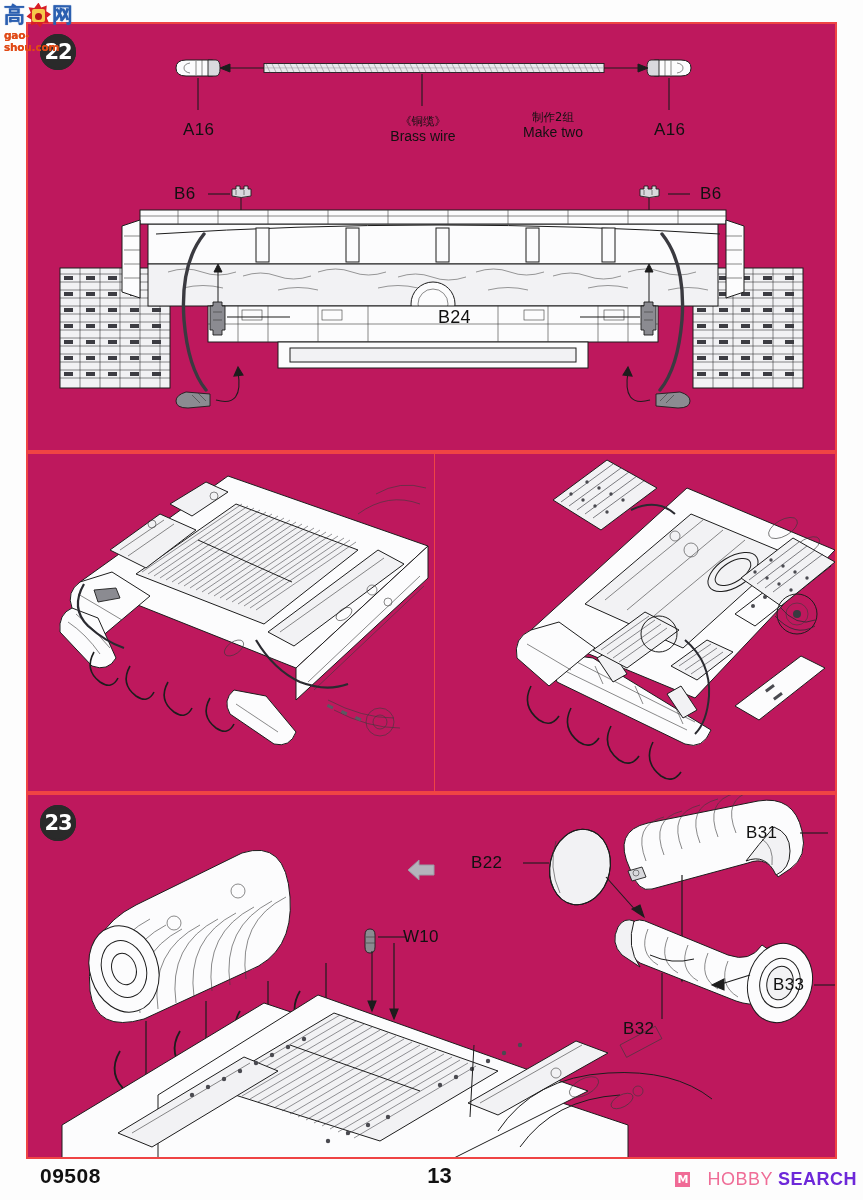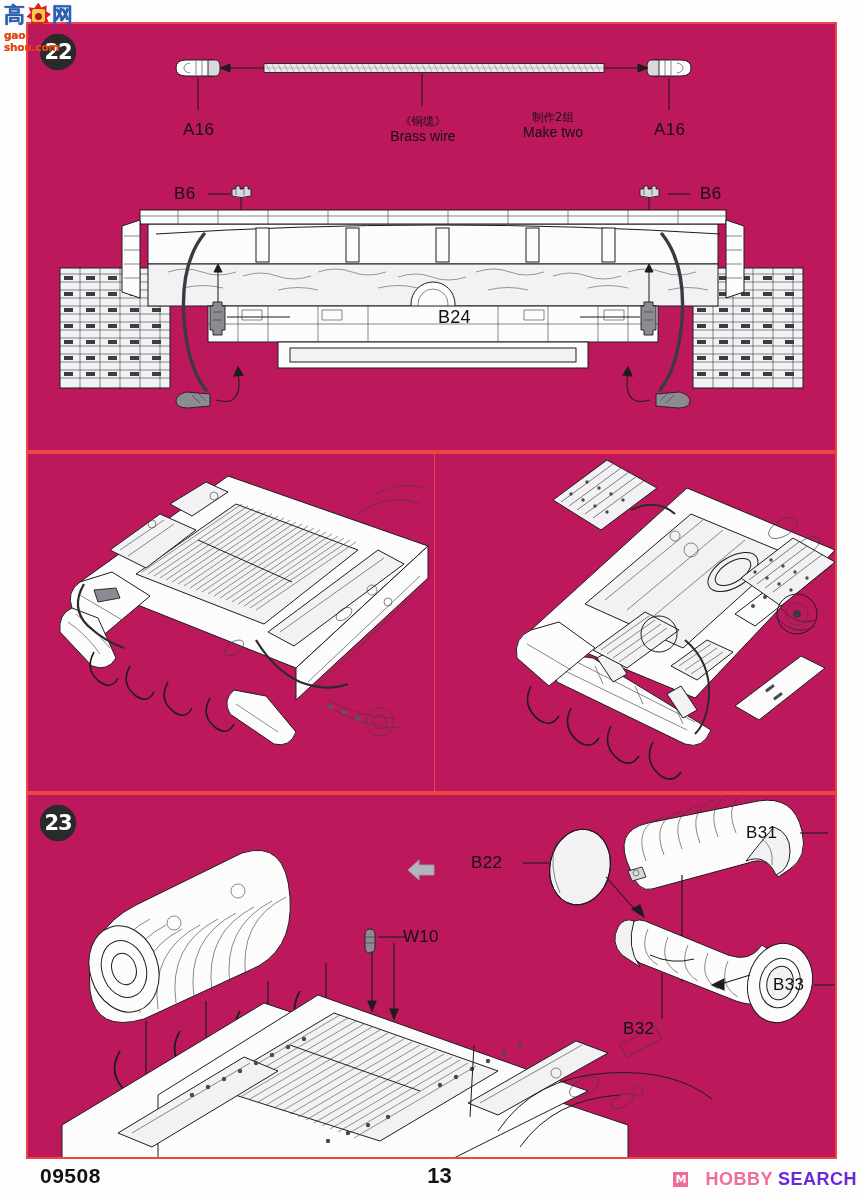--- a/index.html
+++ b/index.html
@@ -125,21 +125,21 @@
     display: flex; align-items: center; gap: 5px;
   }
   #hs-icon {
     width: 15px; height: 15px;
     background: #f06a96;
     display:flex; align-items:center; justify-content:center;
     color: #fff; font-size: 11px; font-weight: bold;
     font-family: "DejaVu Sans", sans-serif;
   }
   #hs-hobby {
-    color: #ef6d97; font-size: 18px; font-weight: bold;
+    color: #ef6d97; font-size: 18px; font-weight: normal;
     letter-spacing: 0.5px; font-family: "Liberation Sans", sans-serif; padding-left: 12px;
   }
   #hs-search {
     color: #6d28d9; font-size: 18px; font-weight: bold;
     letter-spacing: 0.5px; font-family: "Liberation Sans", sans-serif;
   }
 
   
   svg { display: block; }
   .ln  { fill: none; stroke: #1d1d1d; stroke-width: 1; }

